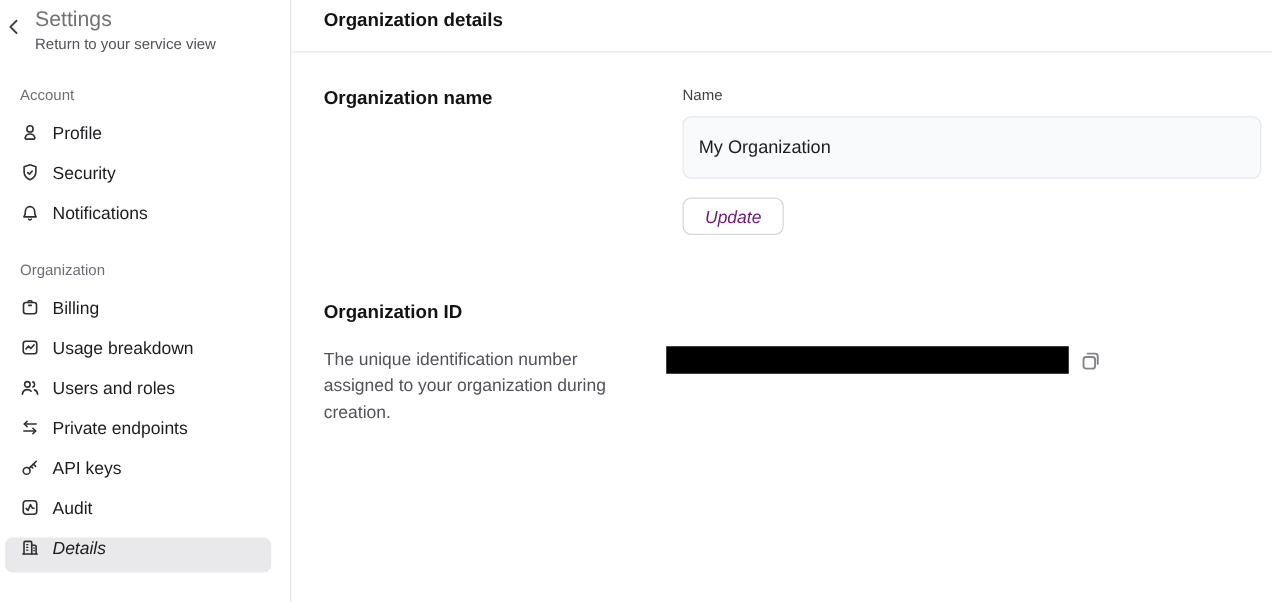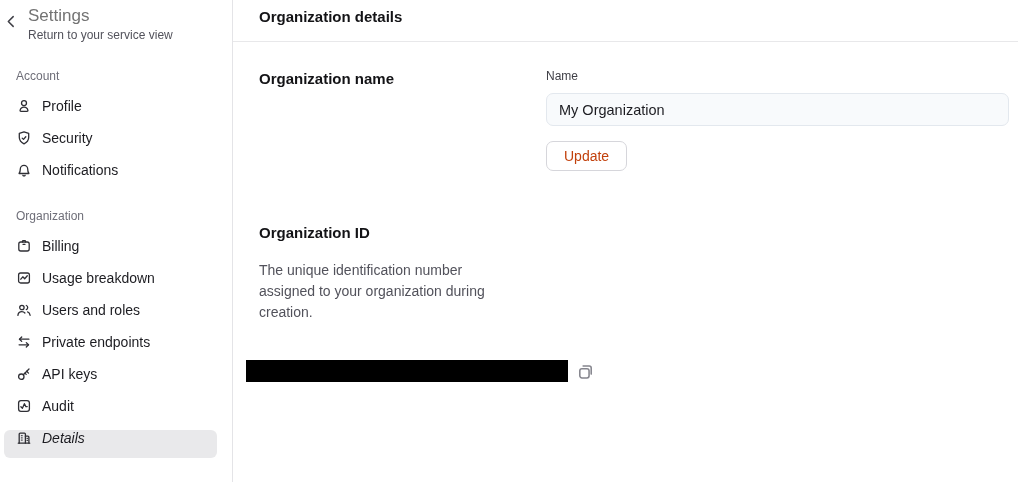--- a/index.html
+++ b/index.html
@@ -39,36 +39,36 @@
   .nav-icon svg { display: block; width: 16px; height: 16px; }
   .nav-label { white-space: nowrap; }
 
   
   .main { flex: 1; min-width: 0; }
   .main-header { height: 42px; border-bottom: 1px solid #e8e8ea; padding: 7px 0 0 26px; }
   .main-title { font-size: 15px; font-weight: 700; line-height: 19px; color: #131316; }
 
   .content { padding: 27px 9px 0 26px; }
   .row { display: flex; align-items: flex-start; }
-  .row + .row { margin-top: 52px; flex-direction: column; }
+  .row + .row { margin-top: 52px; }
   .row-left { width: 287px; flex: none; }
   .row-heading { margin: 0; font-size: 15px; font-weight: 700; line-height: 19px; color: #131316; }
   .row-desc { margin: 18px 0 0; font-size: 14px; line-height: 21px; color: #52525b; max-width: 252px; }
   .row-right { flex: 1; min-width: 0; }
 
   .field-label { display: block; font-size: 12px; line-height: 15px; color: #3f3f46; margin-bottom: 9px; }
   .text-input {
-    width: 100%; height: 33px; background: #f8fafc; border: 1px solid #e3e8ee;
+    width: 100%; height: 50px; background: #f8fafc; border: 1px solid #e3e8ee;
     border-radius: 7px; padding: 0 12px; font-size: 14.5px; color: #1c1c21;
     font-family: "Liberation Sans", "DejaVu Sans", sans-serif; outline: none;
   }
   .update-button {
     margin-top: 15px; height: 30px; padding: 0 17px; background: #ffffff;
-    border: 1px solid #d6d6db; border-radius: 7px; font-size: 14px; color: #c2410c;
-    font-family: "Liberation Sans", "DejaVu Sans", sans-serif; cursor: pointer;
+    border: 1px solid #d6d6db; border-radius: 7px; font-size: 14px; color: #701a75;
+    font-family: "Liberation Sans", "DejaVu Sans", sans-serif; cursor: pointer; font-style: italic;
   }
 
   .id-value-row { display: flex; align-items: center; gap: 8px; margin-top: 37px; margin-left: -13px; }
   .redacted-bar { width: 322px; height: 22px; background: #000000; flex: none; }
   .copy-button {
     width: 20px; height: 20px; background: none; border: none; padding: 0;
     color: #85858d; cursor: pointer; flex: none;
   }
   .copy-button svg { display: block; width: 19px; height: 19px; }
 </style>

